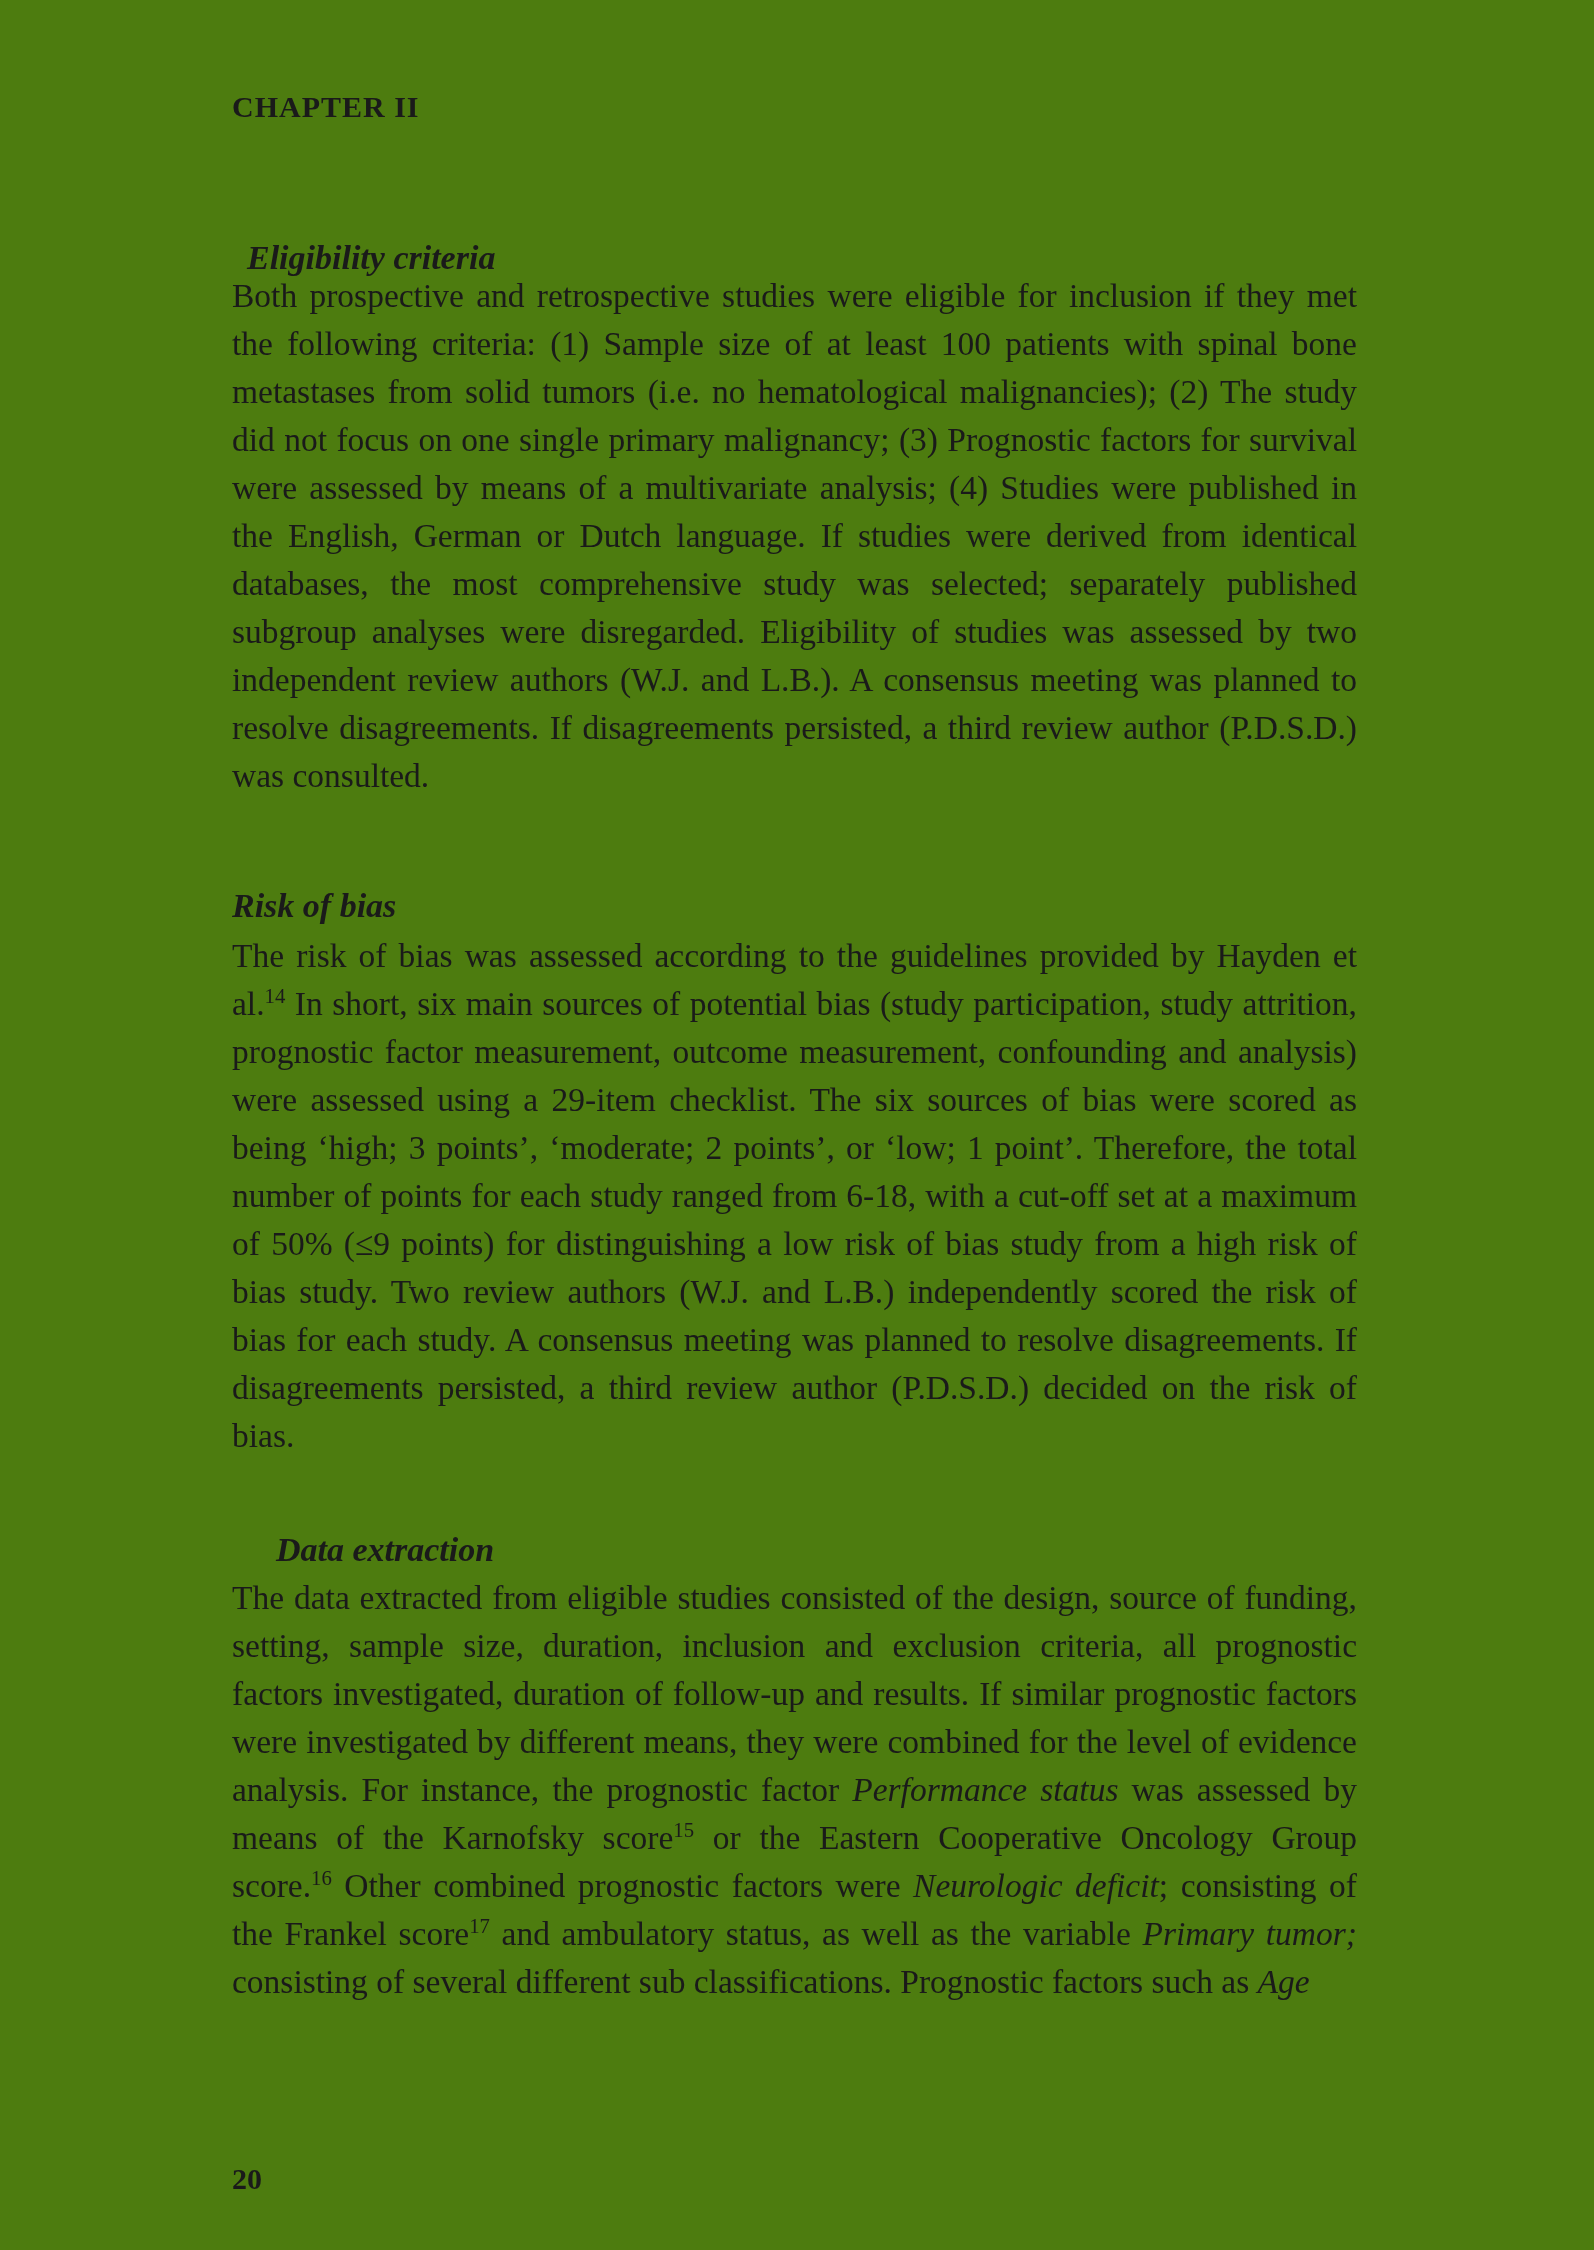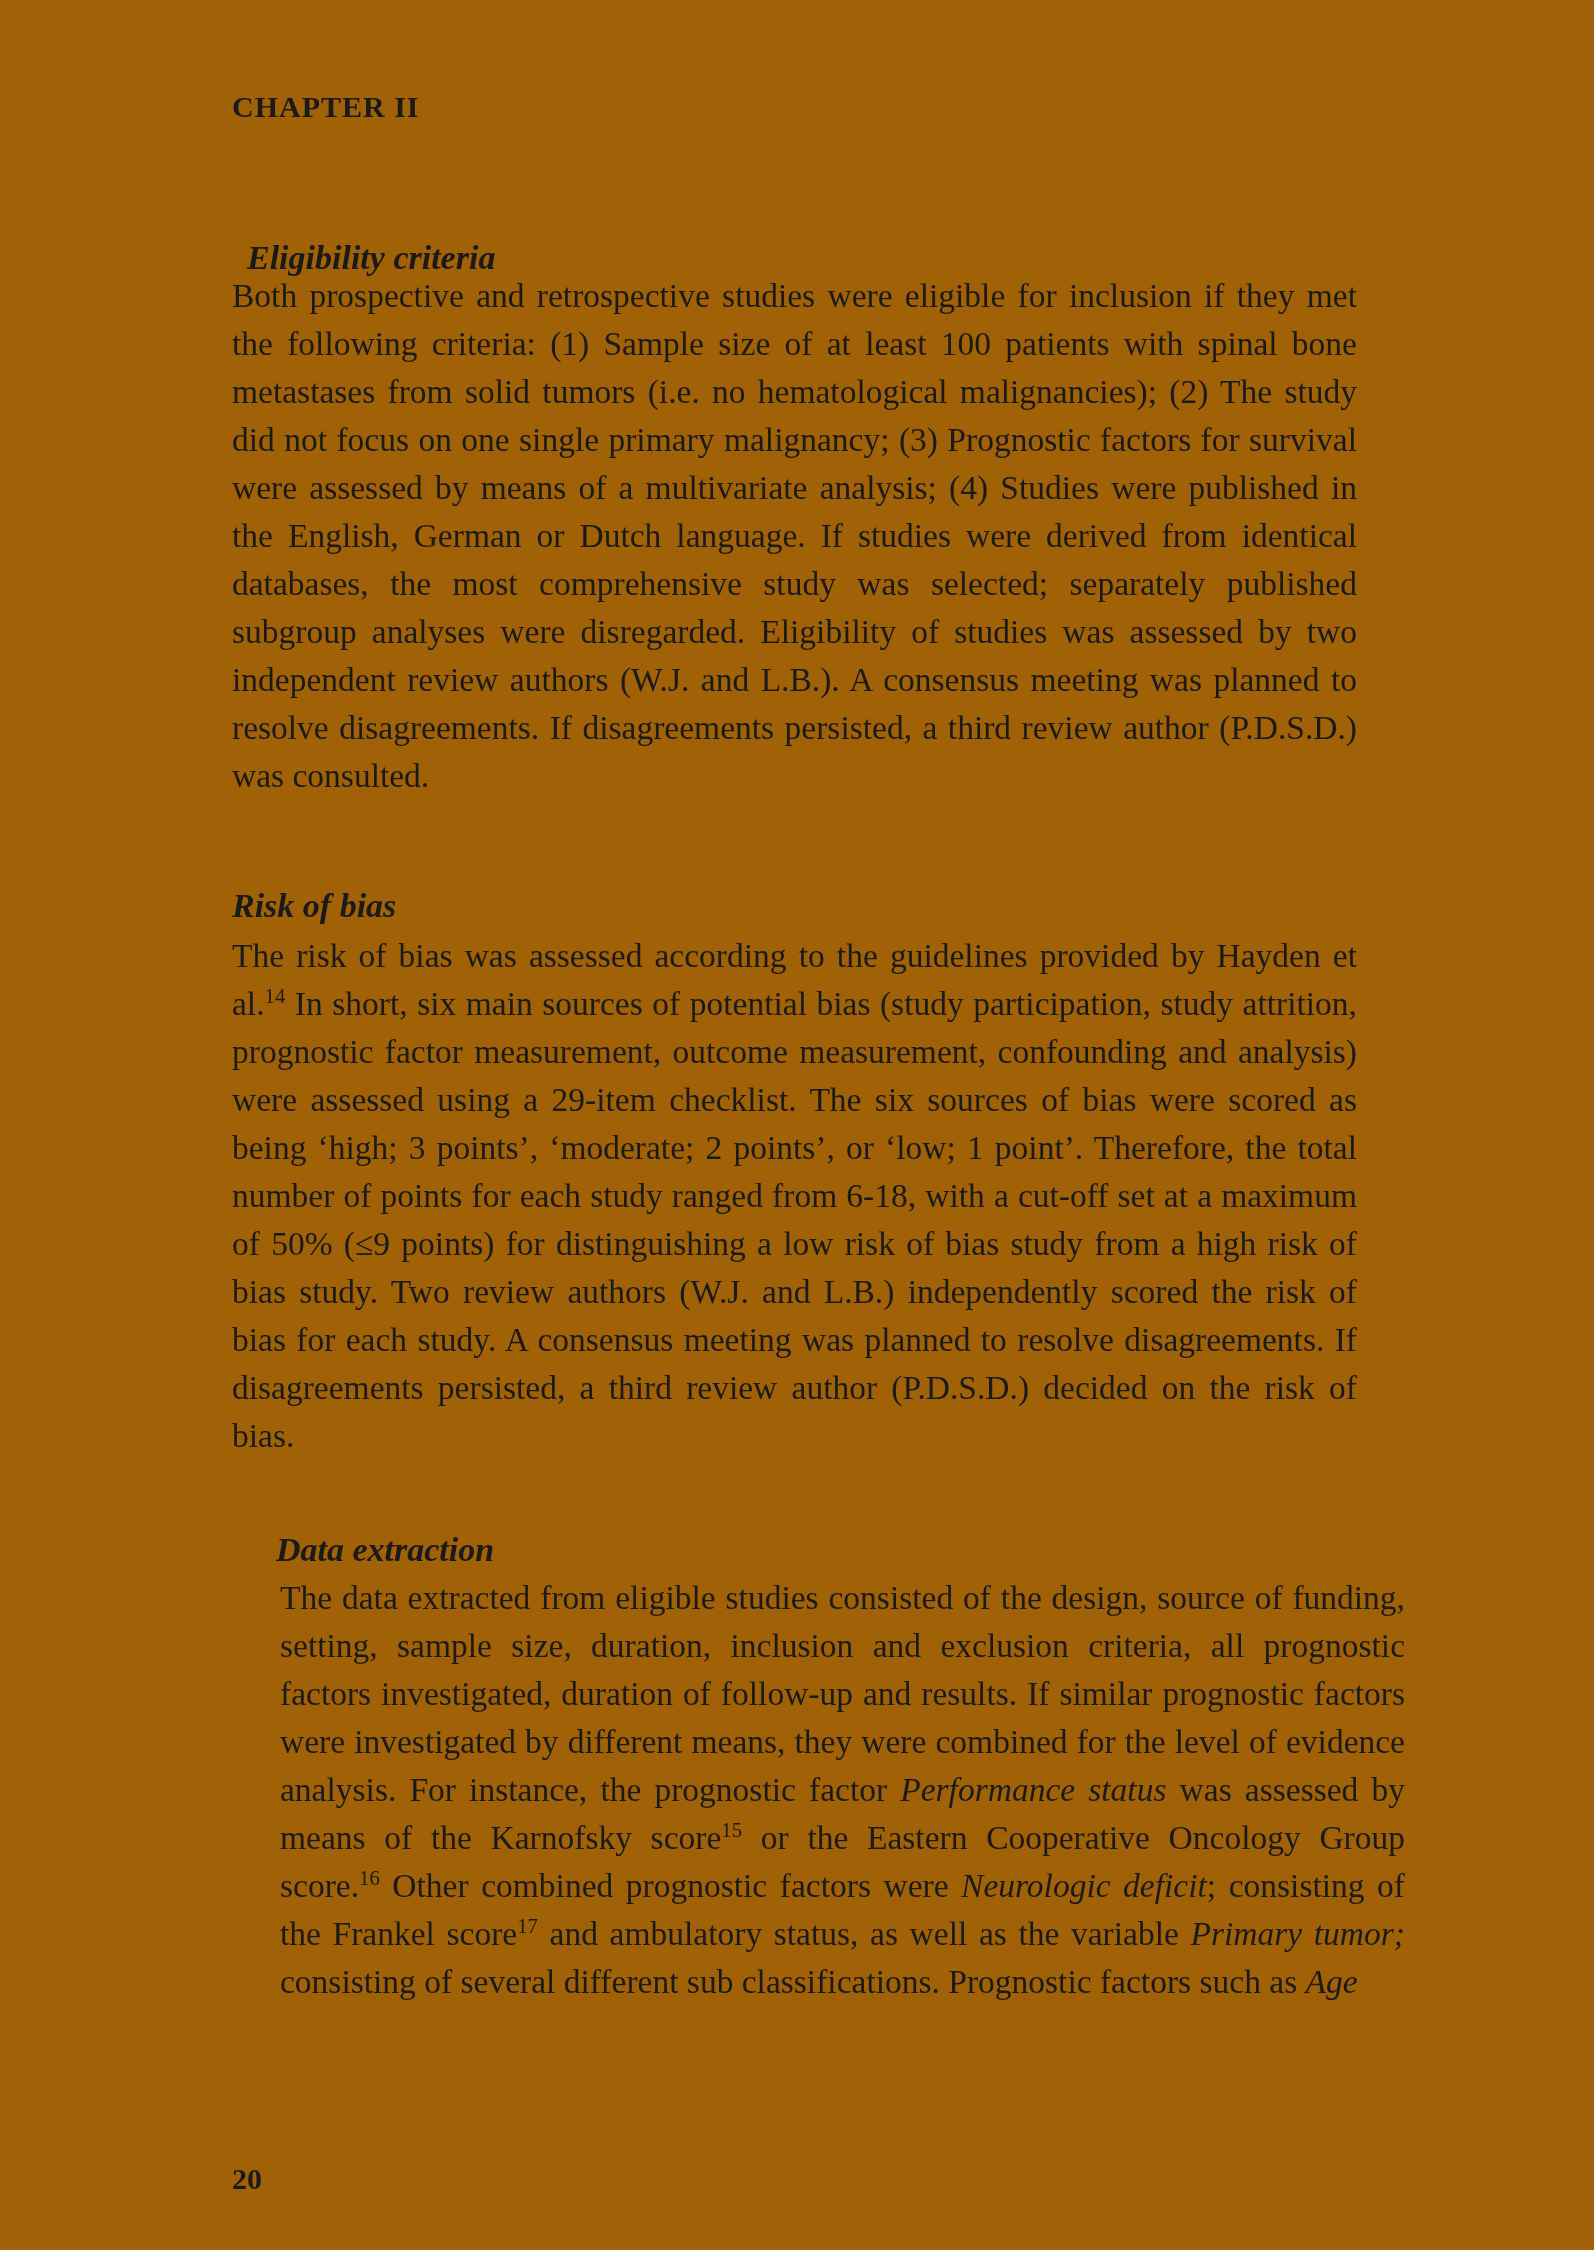--- a/index.html
+++ b/index.html
@@ -1,20 +1,20 @@
 <!DOCTYPE html>
 <html><head>
 <meta charset="utf-8">
 <style>
   html, body { margin: 0; padding: 0; background: #e8e8e8; }
   .page {
     position: relative;
     width: 1594px;
     height: 2250px;
-    background: #a16207;
+    background: #4d7c0f;
     font-family: "Liberation Serif", serif;
     color: #1a1a1a;
     overflow: hidden;
     margin: 0 auto;
   }
   .chapter-header {
     position: absolute;
     left: 232px;
     top: 90px;
     font-size: 30px;
@@ -36,21 +36,21 @@
   .para {
     position: absolute;
     left: 232px;
     width: 1125px;
     font-size: 33.5px;
     line-height: 48px;
     text-align: justify;
   }
   .para-1 { top: 272px; }
   .para-2 { top: 932px; }
-  .para-3 { top: 1574px; margin-left: 48px; }
+  .para-3 { top: 1574px; }
   .para sup {
     font-size: 0.62em;
     line-height: 0;
     vertical-align: super;
   }
   .page-number {
     position: absolute;
     left: 232px;
     top: 2118px;
     font-size: 30px;

